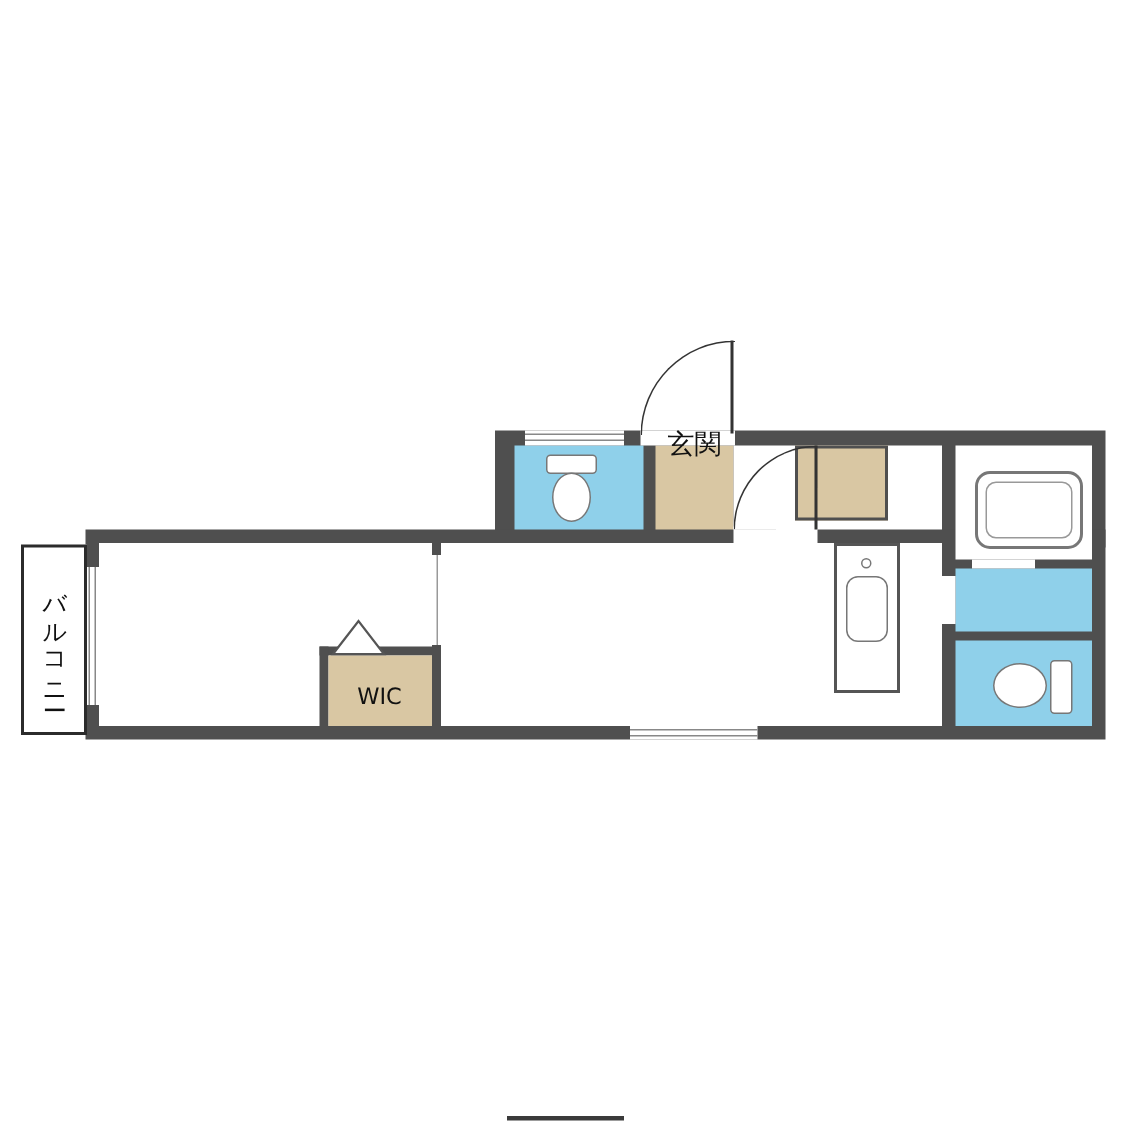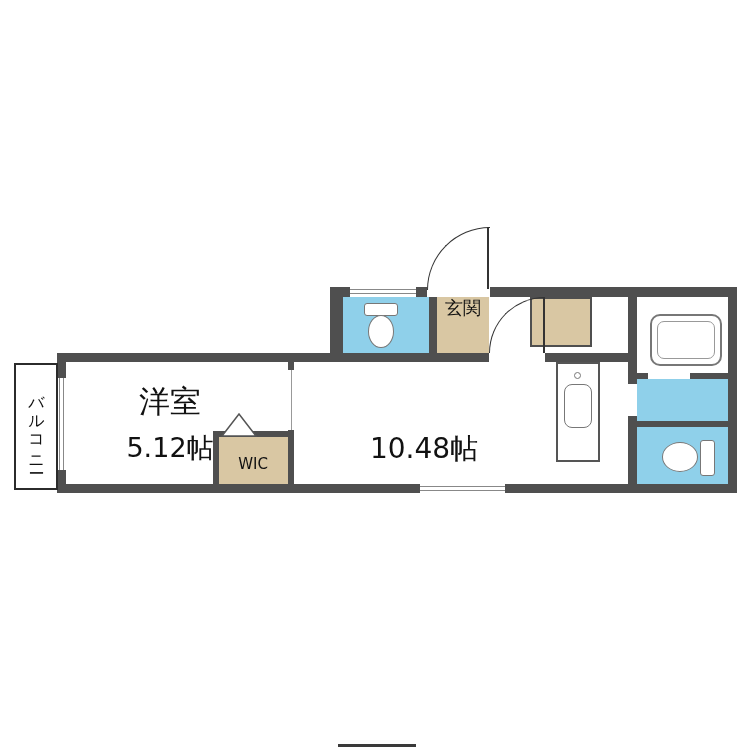--- a/index.html
+++ b/index.html
@@ -76,21 +76,18 @@
   <div class="abs fix" style="left:657px;top:321px;width:58px;height:38px;border-radius:7px;border-color:#999"></div>
 
   <div class="abs fix" style="left:700px;top:440px;width:15px;height:36px;border-radius:3px"></div>
   <div class="abs fix" style="left:662px;top:442px;width:36px;height:30px;border-radius:50%"></div>
 
   <div class="abs fix" style="left:556px;top:362px;width:44px;height:100px;border-color:#555;border-width:2px"></div>
   <div class="abs fix" style="left:564px;top:384px;width:28px;height:44px;border-radius:8px"></div>
   <div class="abs fix" style="left:574px;top:372px;width:7px;height:7px;border-radius:50%"></div>
 
   <div class="label" style="left:36px;top:426px;font-size:16px;writing-mode:vertical-rl;letter-spacing:2px">バルコニー</div>
-  <div class="label" style="left:170px;top:402px;font-size:31px">洋室</div>
-  <div class="label" style="left:170px;top:448px;font-size:27px">5.12帖</div>
   <div class="label" style="left:253px;top:464px;font-size:15px">WIC</div>
-  <div class="label" style="left:424px;top:449px;font-size:28px">10.48帖</div>
-  <div class="label" style="left:463px;top:308px;font-size:18px">玄関</div>
+  <div class="label" style="left:463px;top:296px;font-size:18px">玄関</div>
 
   <div class="abs" style="left:338px;top:744px;width:78px;height:3px;background:#3a3a3a"></div>
 
 </div>
 
 </body></html>

